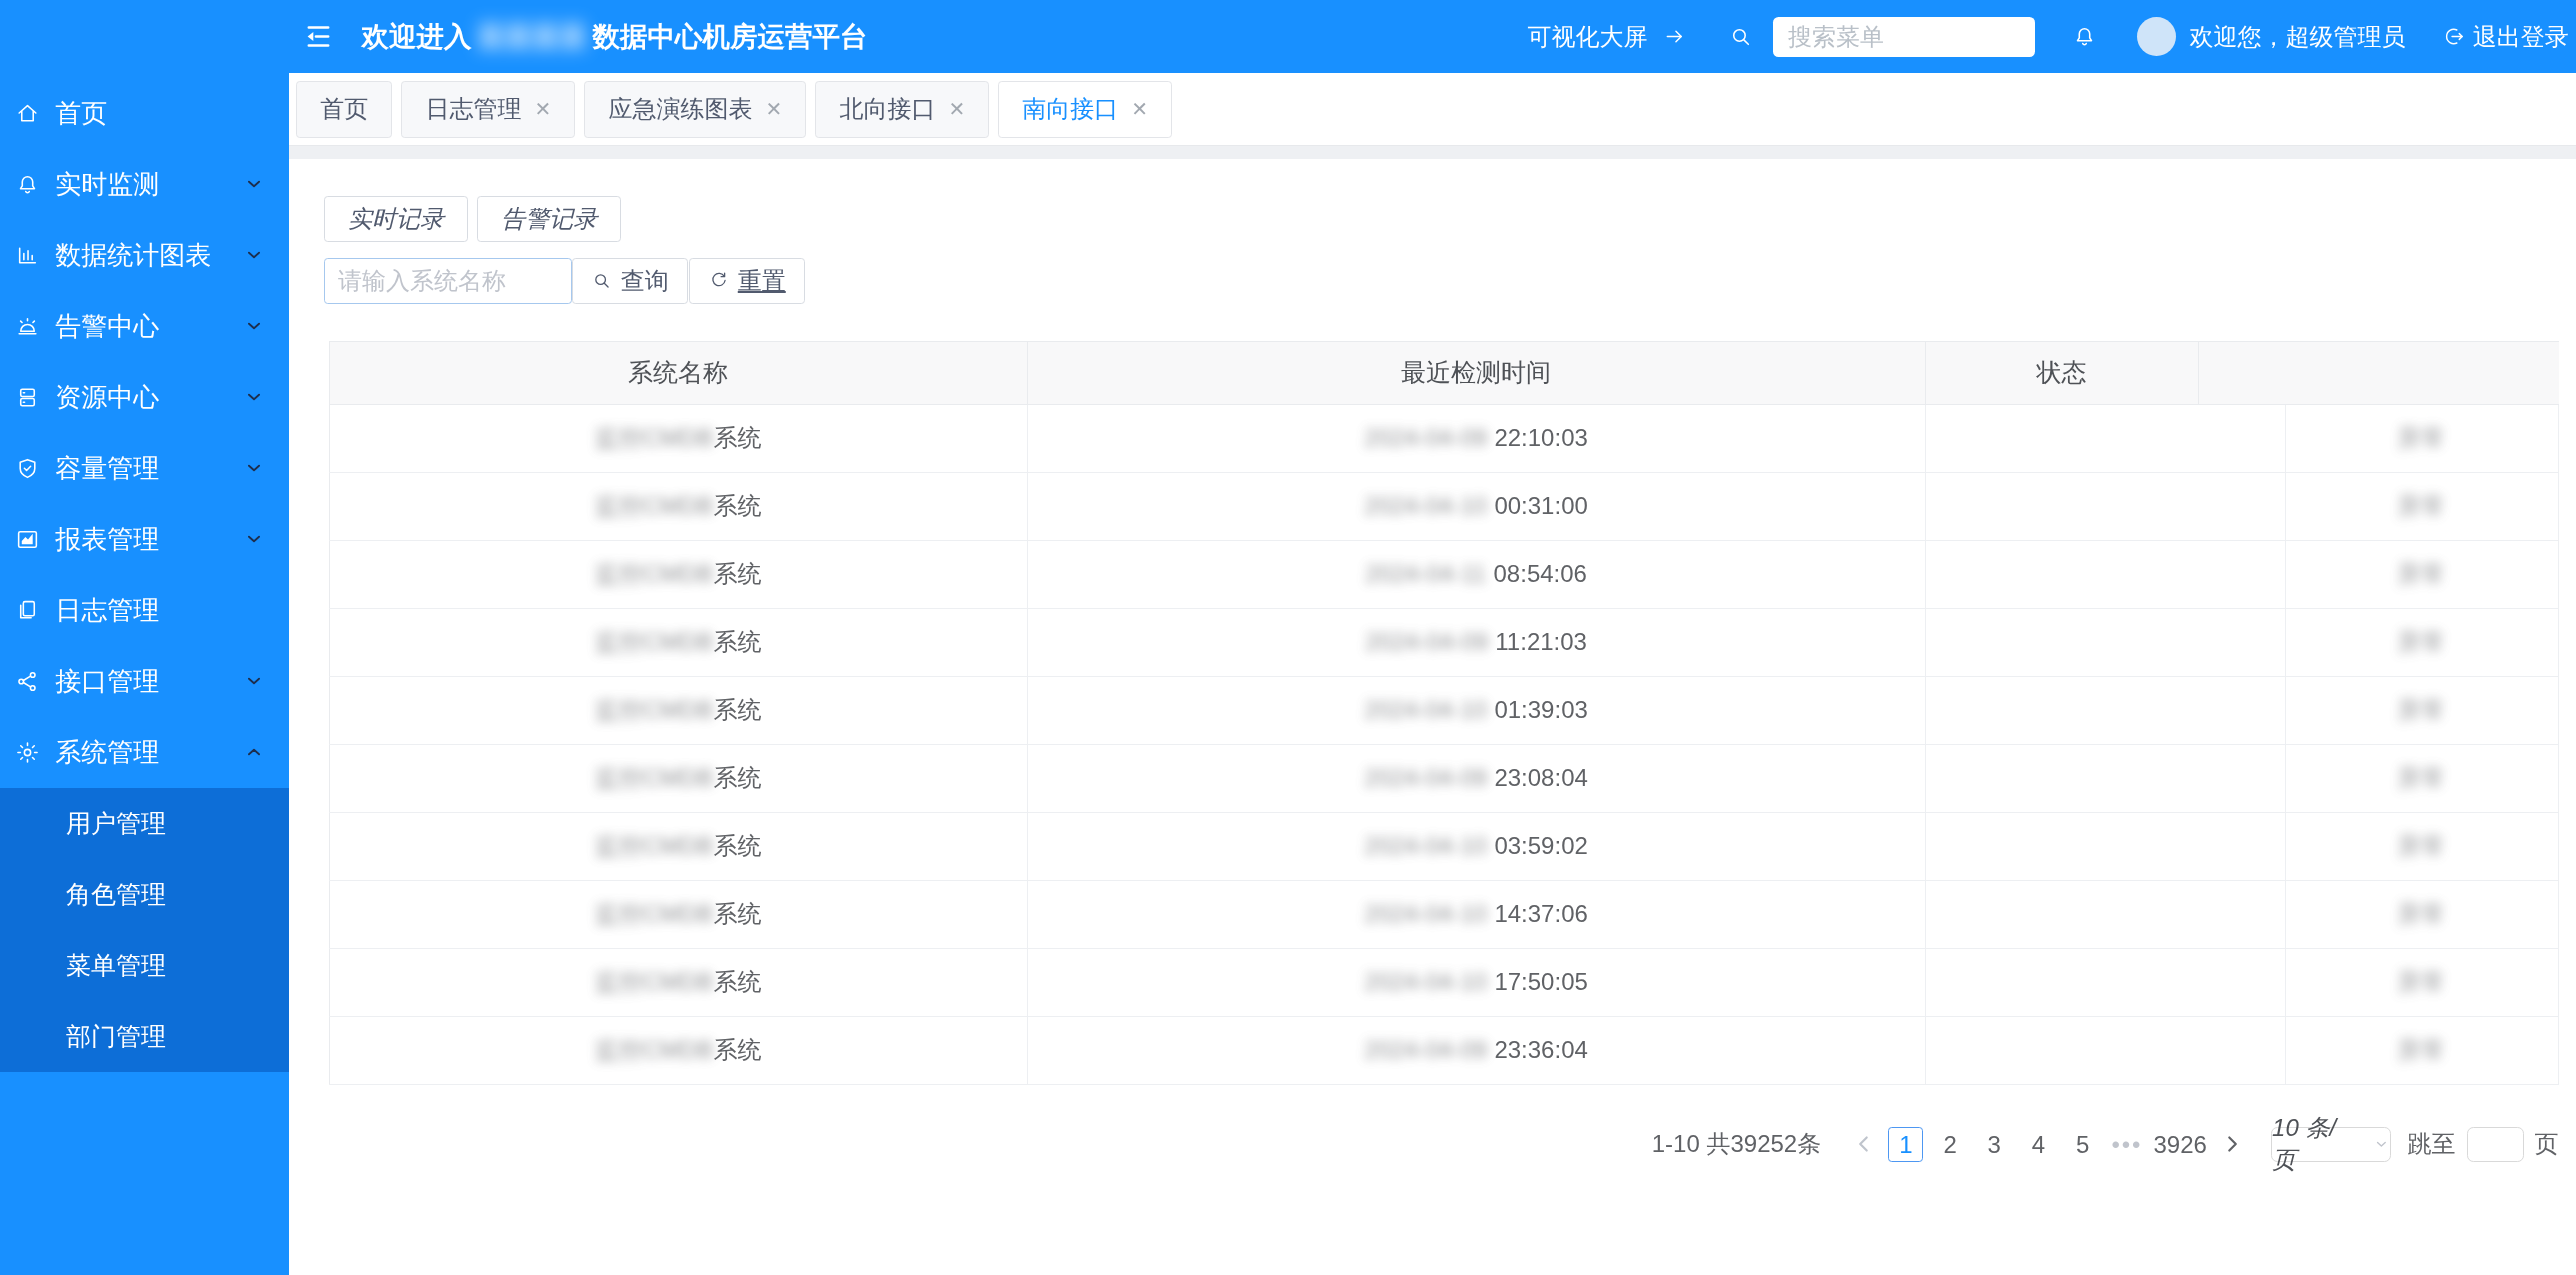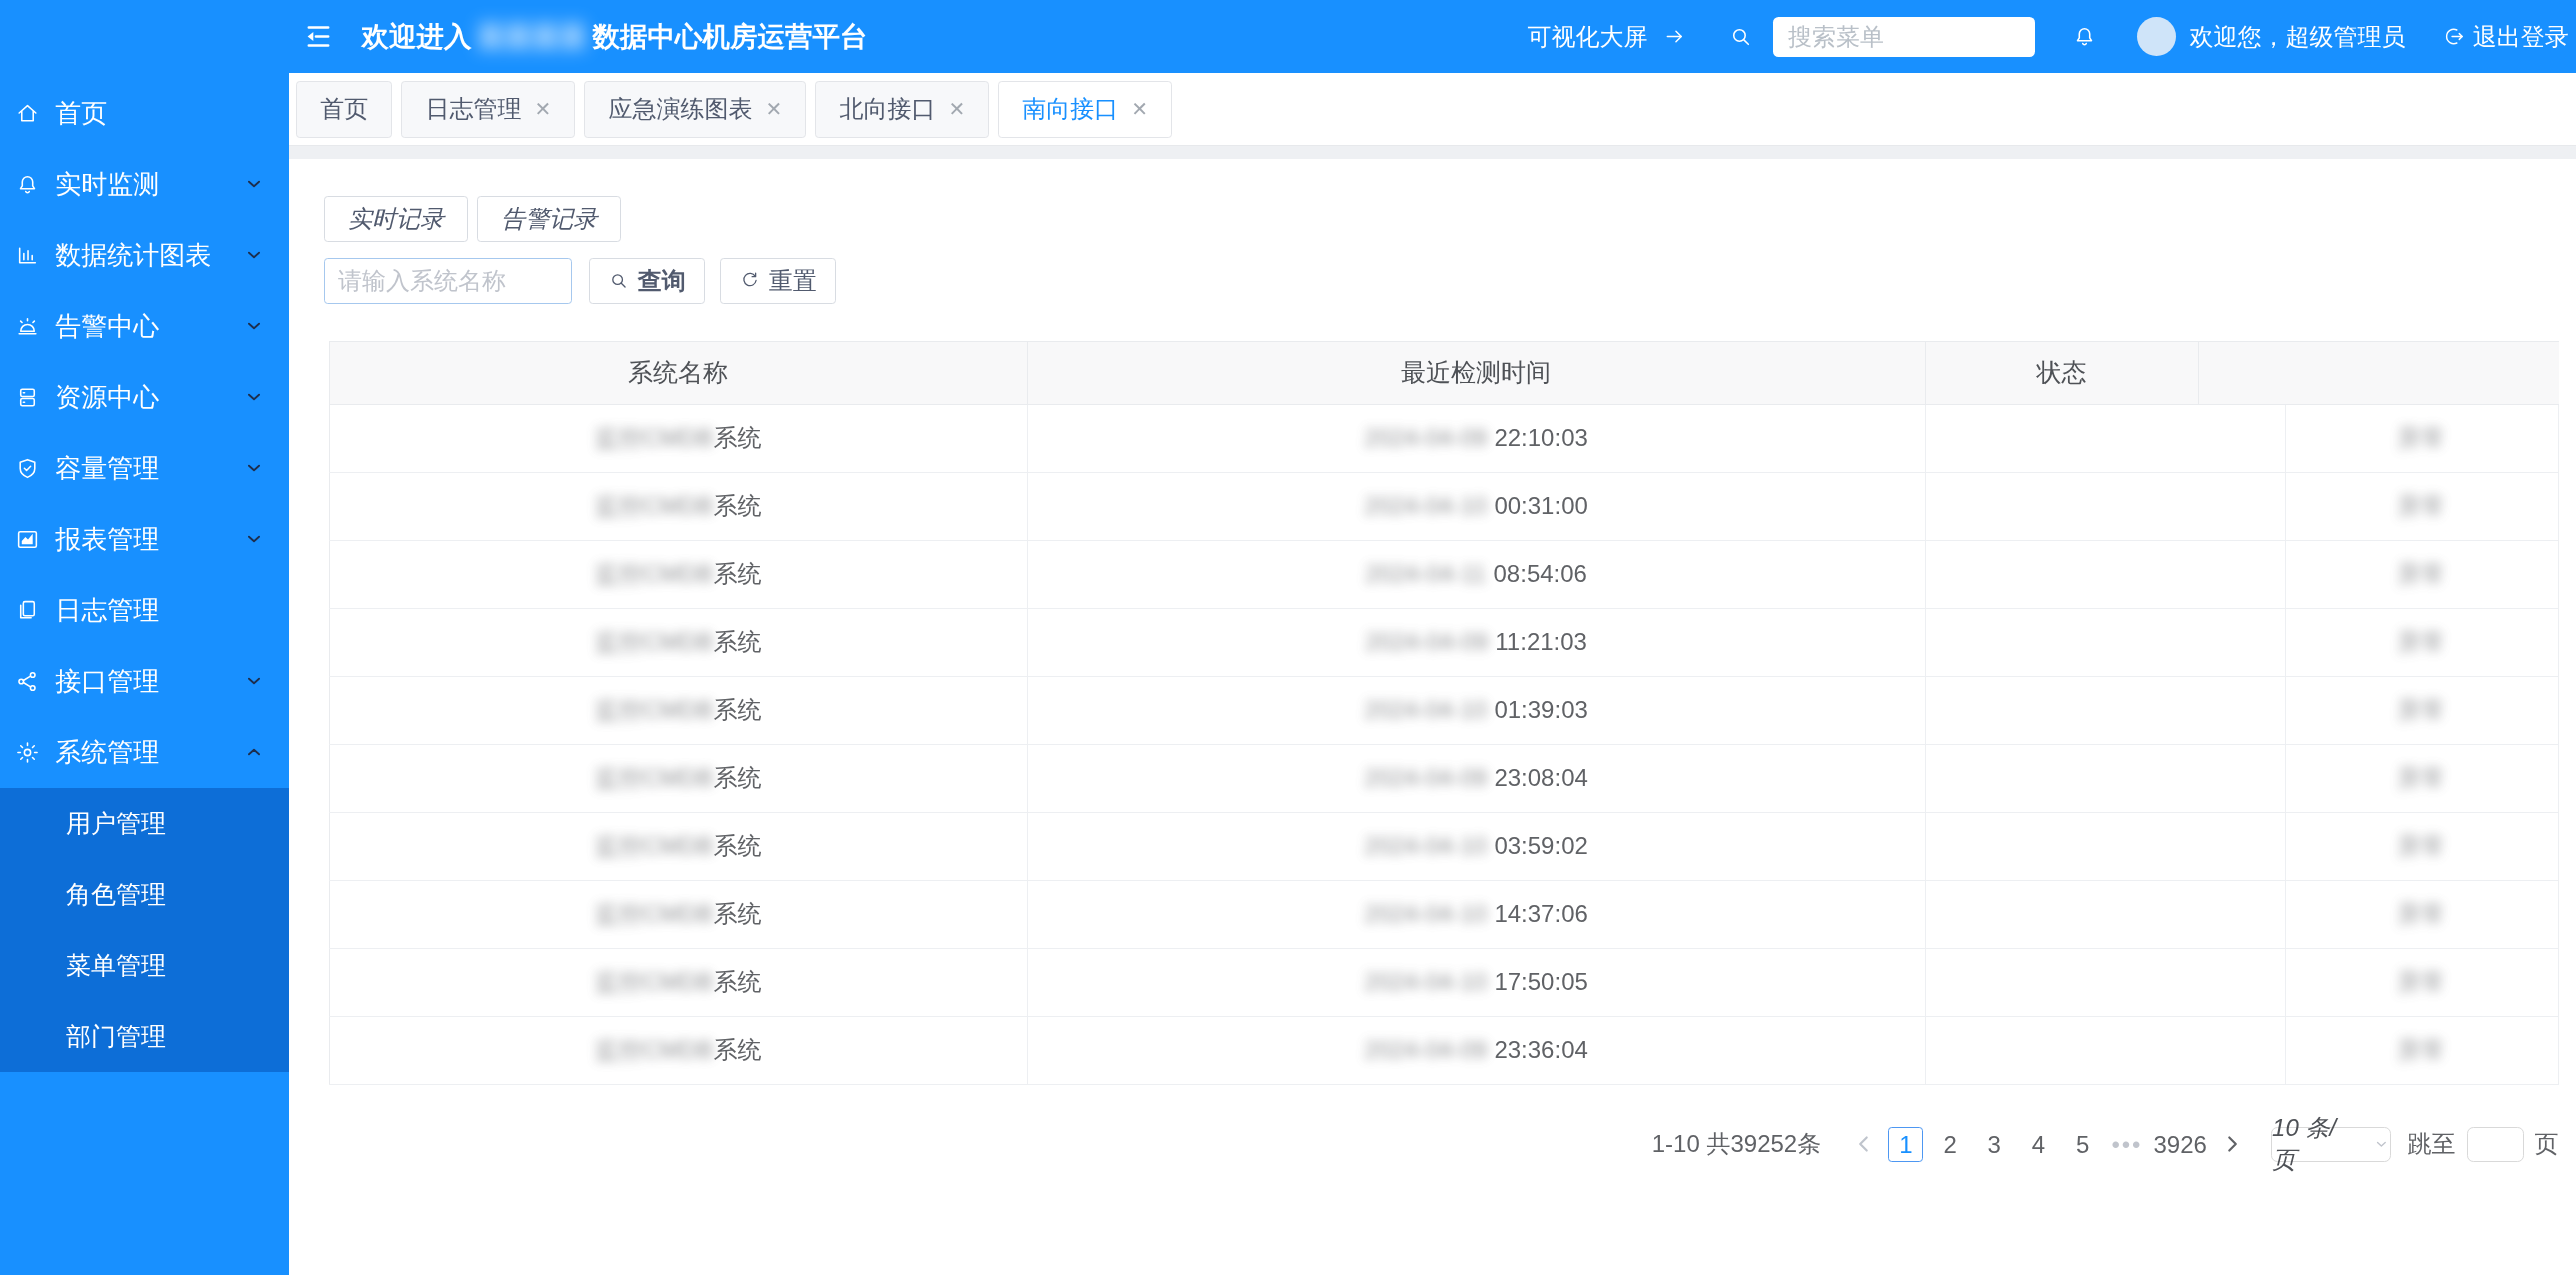--- a/index.html
+++ b/index.html
@@ -43,22 +43,22 @@
   .tab-close{font-size:20px;color:#a2a8b0;line-height:1;}
   .gray-strip{height:13px;background:#eef0f3;flex:none;}
   .content{flex:1;background:#fff;padding-left:35px;}
 
   .record-tabs{margin-top:37px;display:flex;gap:9.2px;}
   .rt-btn{height:46px;padding:0 23px;border:0.9px solid #d8dce2;border-radius:3.7px;background:#fff;font-size:24px;color:#515a6e;display:flex;align-items:center;cursor:pointer;font-family:inherit;font-style:italic;}
   .filter-row{margin-top:15.6px;display:flex;align-items:center;}
   .sys-input{width:248px;height:46px;border:0.9px solid #a6c8ee;border-radius:3.7px;padding:12px 13px;font-size:24px;color:#333;box-sizing:border-box;outline:none;}
   .sys-input::placeholder{color:#c0c4cc;}
   .btn{height:46px;padding:0 18.4px;border:0.9px solid #d8dce2;border-radius:3.7px;background:#fff;font-size:24px;color:#515a6e;display:flex;align-items:center;gap:8.3px;cursor:pointer;font-family:inherit;}
-  .btn.query{margin-left:17px;font-weight:bold;}
-  .btn.reset{margin-left:15px;}
+  .btn.query{margin-left:0;}
+  .btn.reset{margin-left:1px;text-decoration:underline;}
   .bicon{width:21px;height:21px;color:#515a6e;}
 
   
   .table{width:2230px;margin-left:4.6px;margin-top:37px;font-size:24px;}
   .thead{display:flex;height:64px;background:#f8f8f9;border-top:0.9px solid #e9ebee;border-bottom:0.9px solid #e9ebee;color:#4e5156;font-size:25px;box-sizing:border-box;}
   .th,.td{display:flex;align-items:center;justify-content:center;border-right:0.9px solid #e9ebee;box-sizing:border-box;height:100%;}
   .th:first-child,.td:first-child{border-left:0.9px solid #e9ebee;}
   .c0{width:699px;}.c1{width:898px;}.c2{width:360px;}.c3{width:273px;}
   .tr{display:flex;height:67px;border-bottom:0.9px solid #edeff2;color:#606266;background:#fff;}
   .tr .td{border-right:0.9px solid #edeff2;}

